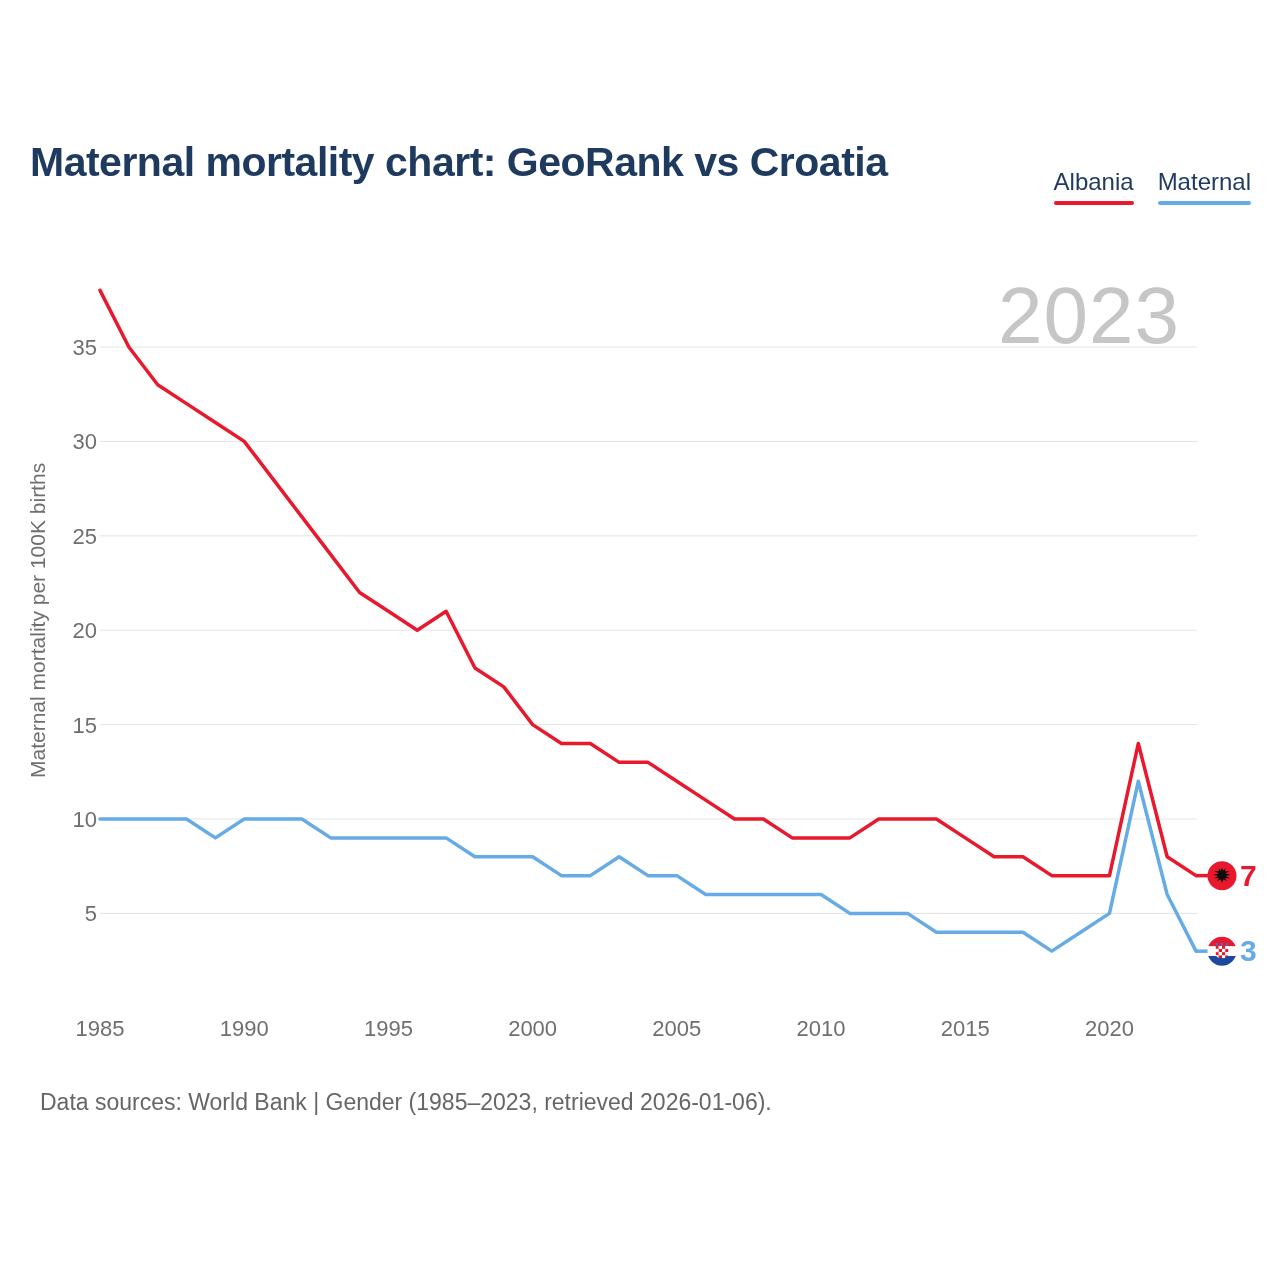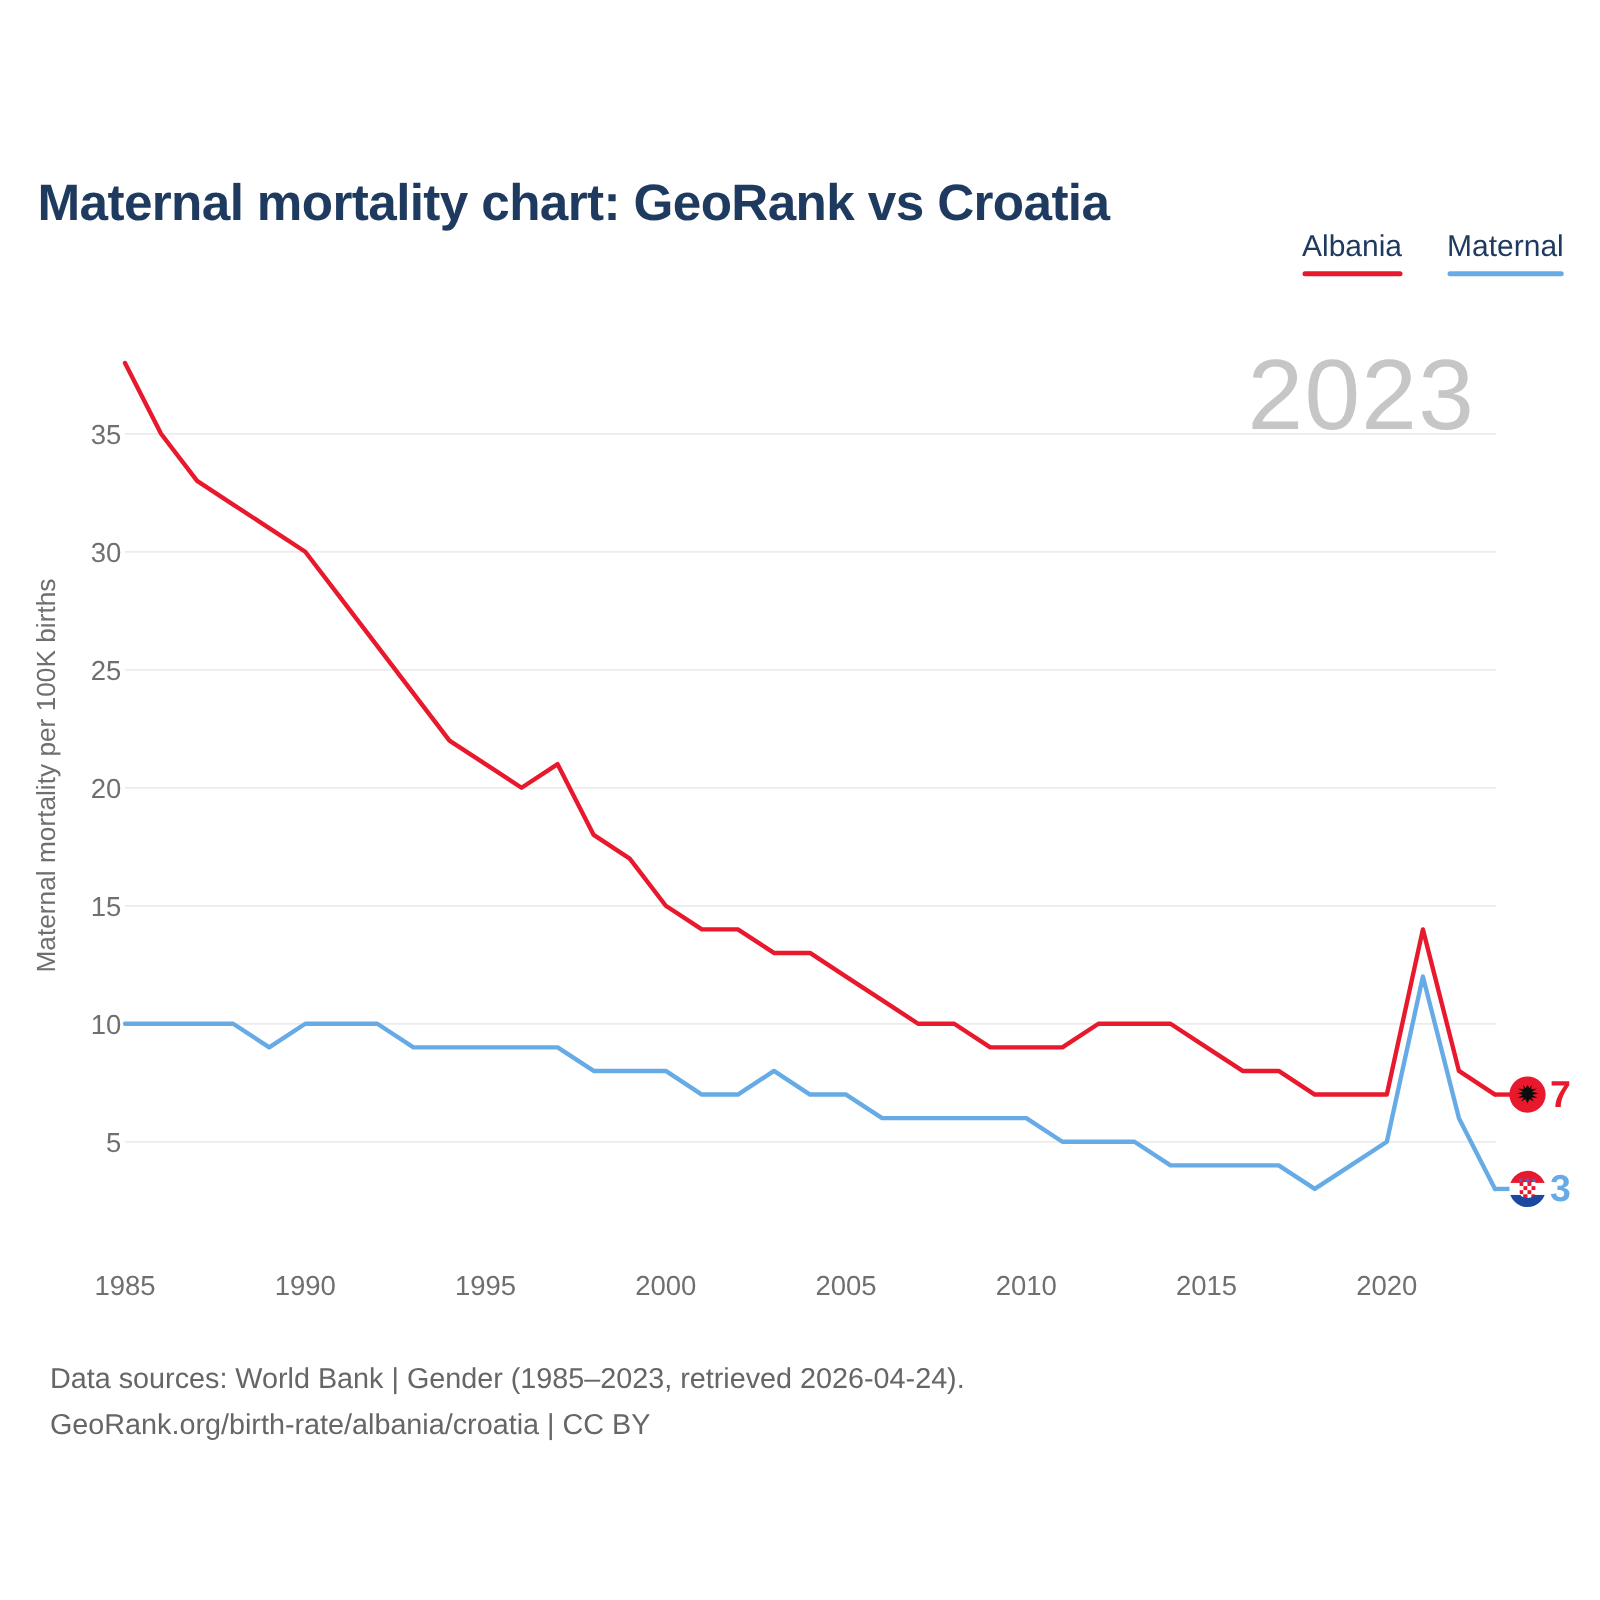--- a/index.html
+++ b/index.html
@@ -1,20 +1,20 @@
 <!DOCTYPE html>
 <html><head>
 <meta charset="utf-8">
 <style>
   html,body{margin:0;padding:0;background:#ffffff;}
   body{width:1280px;height:1280px;position:relative;overflow:hidden;
        font-family:"Liberation Sans", sans-serif;}
   .title{position:absolute;left:30px;top:112px;font-size:41px;font-weight:bold;
          color:#1e3a5f;letter-spacing:-0.5px;}
-  .legend{position:absolute;right:29px;top:184px;display:flex;gap:36px;}
+  .legend{position:absolute;right:29px;top:168px;display:flex;gap:24px;}
   .legend-item{display:flex;flex-direction:column;align-items:center;cursor:pointer;}
   .legend-label{font-size:24px;color:#1e3a5f;}
   .legend-bar{height:4px;width:100%;margin-top:5px;border-radius:2px;}
   .watermark{position:absolute;right:100px;top:270px;font-size:80px;font-weight:normal;
              color:#c6c6c6;letter-spacing:1px;}
   .ylab{position:absolute;left:26px;top:420px;height:400px;width:26px;
         writing-mode:vertical-rl;transform:rotate(180deg);text-align:center;
         font-size:21px;color:#6f6f6f;}
   .footer{position:absolute;left:40px;top:1084px;font-size:23px;color:#666666;
           line-height:37px;}
@@ -120,15 +120,14 @@
           <rect x="3.25" y="4.25" width="3.25" height="3.25" fill="#e8192d"></rect>
         </g>
     </g>
   </g>
 
   <text id="end-albania" class="endval" x="1240" y="885.64" fill="#e8192d">7</text>
   <text id="end-croatia" class="endval" x="1240" y="961.16" fill="#66abe6">3</text>
 </svg>
 
 <div class="footer">
-  <div>Data sources: World Bank | Gender (1985–2023, retrieved 2026-04-24).</div>
-  <div>GeoRank.org/birth-rate/albania/croatia | CC BY</div>
+  <div>Data sources: World Bank | Gender (1985–2023, retrieved 2026-01-06).</div>
 </div>
 
 </body></html>

